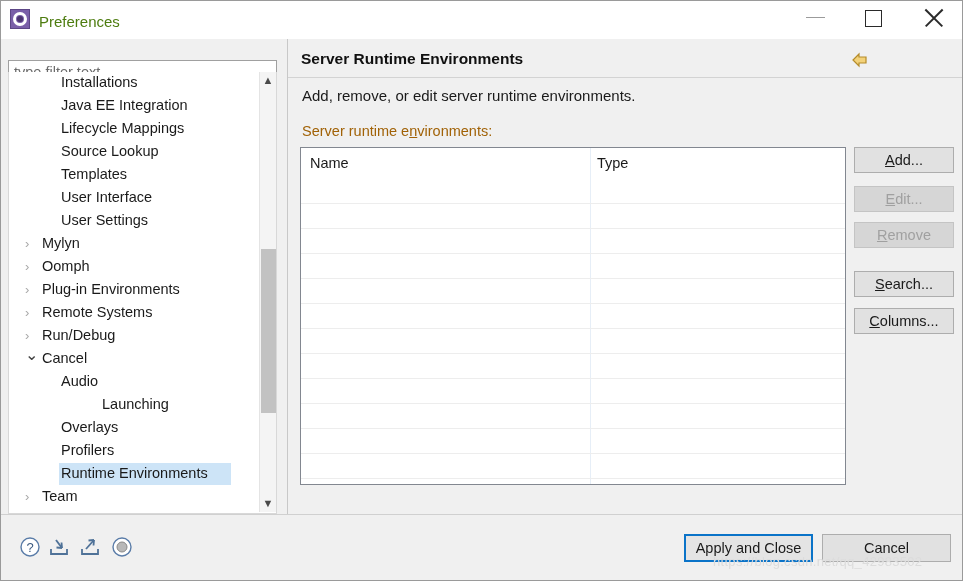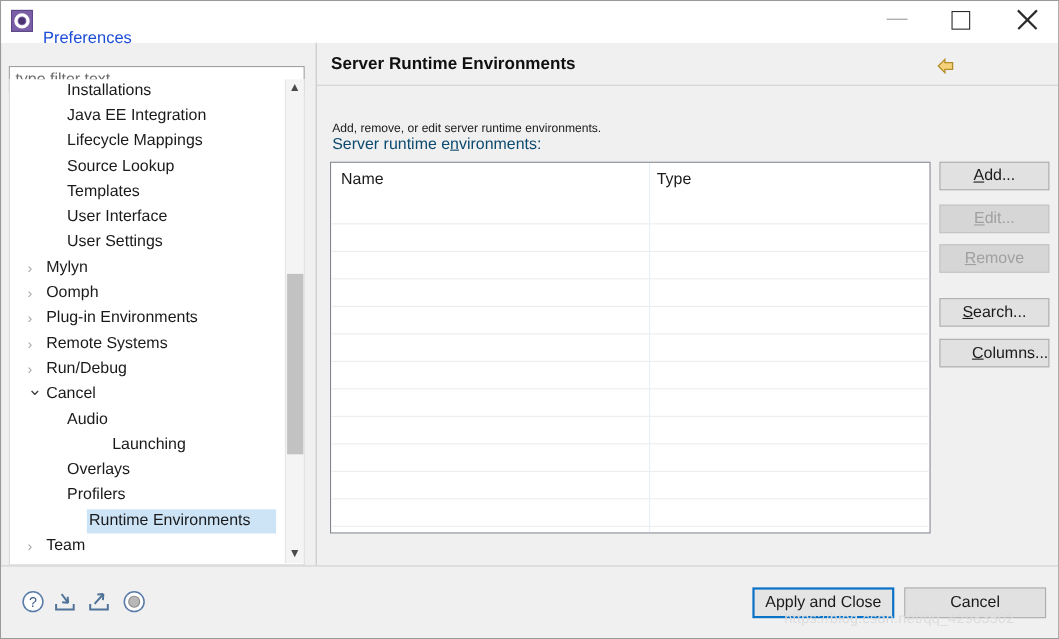--- a/index.html
+++ b/index.html
@@ -47,23 +47,23 @@
   }
   .title-icon .gear-inner {
     position: absolute;
     left: 6px; top: 6px;
     width: 6px; height: 6px;
     border-radius: 50%;
     background: #4b3570;
   }
   .title-text {
     position: absolute;
-    left: 38px; top: 25px;
+    left: 38px; top: 12px;
     font-size: 15px;
-    color: #1d4ed8;
+    color: #4d7c0f;
   }
   .win-btn {
     position: absolute;
     top: 0;
     width: 46px;
     height: 32px;
   }
   .win-min { left: 793px; }
   .win-max { left: 849px; }
   .win-close { left: 909px; }
@@ -201,29 +201,28 @@
   .title-rule {
     position: absolute;
     left: 0; top: 38px;
     width: 674px;
     height: 1px;
     background: #d3d3d3;
   }
   .page-desc {
     position: absolute;
     left: 14px; top: 48px;
-    font-size: 11px;
+    font-size: 15px;
     color: #1a1a1a;
-    margin-top: 24px;
   }
   .list-label {
     position: absolute;
     left: 14px; top: 84px;
     font-size: 14.5px;
-    color: #0c4a6e;
+    color: #a16207;
   }
   .mnem { text-decoration: underline; }
 
   
   .navgroup { position: absolute; right: 10px; top: 12px; }
   .nav-item {
     position: absolute;
     top: 0;
     width: 20px; height: 18px;
   }
@@ -420,21 +419,21 @@
         </div>
         <div class="tree-row lvl2" style="top: 322px; margin-left: 41px;">
           <div class="lbl">Launching</div>
         </div>
         <div class="tree-row lvl2" style="top: 345px; padding-left: 39px;">
           <div class="lbl">Overlays</div>
         </div>
         <div class="tree-row lvl2" style="top: 368px;">
           <div class="lbl">Profilers</div>
         </div>
-        <div class="tree-row lvl2" style="top: 391px; margin-left: 20px;">
+        <div class="tree-row lvl2" style="top: 391px;">
           <div class="hl" style="left: 50px; width: 172px;"></div>
           <div class="lbl">Runtime Environments</div>
         </div>
         <div class="tree-row lvl1" style="top: 414px;">
           <div class="chev">›</div>
           <div class="lbl">Team</div>
         </div>
       </div>
 
     <div class="tree-sb">
@@ -480,21 +479,21 @@
           <div class="row-line" style="top: 305px;"></div>
           <div class="row-line" style="top: 330px;"></div>
         </div>
     </div>
 
     <div id="side-buttons">
         <div class="sidebtn" style="top: 108px;"><span></span><span class="mnem">A</span><span>dd...</span></div>
         <div class="sidebtn disabled" style="top: 147px;"><span></span><span class="mnem">E</span><span>dit...</span></div>
         <div class="sidebtn disabled" style="top: 183px;"><span></span><span class="mnem">R</span><span>emove</span></div>
         <div class="sidebtn" style="top: 232px;"><span></span><span class="mnem">S</span><span>earch...</span></div>
-        <div class="sidebtn" style="top: 269px; text-align: right;"><span></span><span class="mnem">C</span><span>olumns...</span></div>
+        <div class="sidebtn" style="top: 269px;"><span></span><span class="mnem">C</span><span>olumns...</span></div>
       </div>
   </div>
 
   <div class="bottom-bar"></div>
 
   <div class="bi bi-help">
     <svg width="24" height="24" viewBox="0 0 24 24">
       <circle cx="12" cy="12" r="9" fill="#ffffff" stroke="#5a7ca8" stroke-width="1.4"></circle>
       <text x="12" y="17" font-size="13" font-family="Liberation Sans, sans-serif" fill="#3c5a80" text-anchor="middle">?</text>
     </svg>

